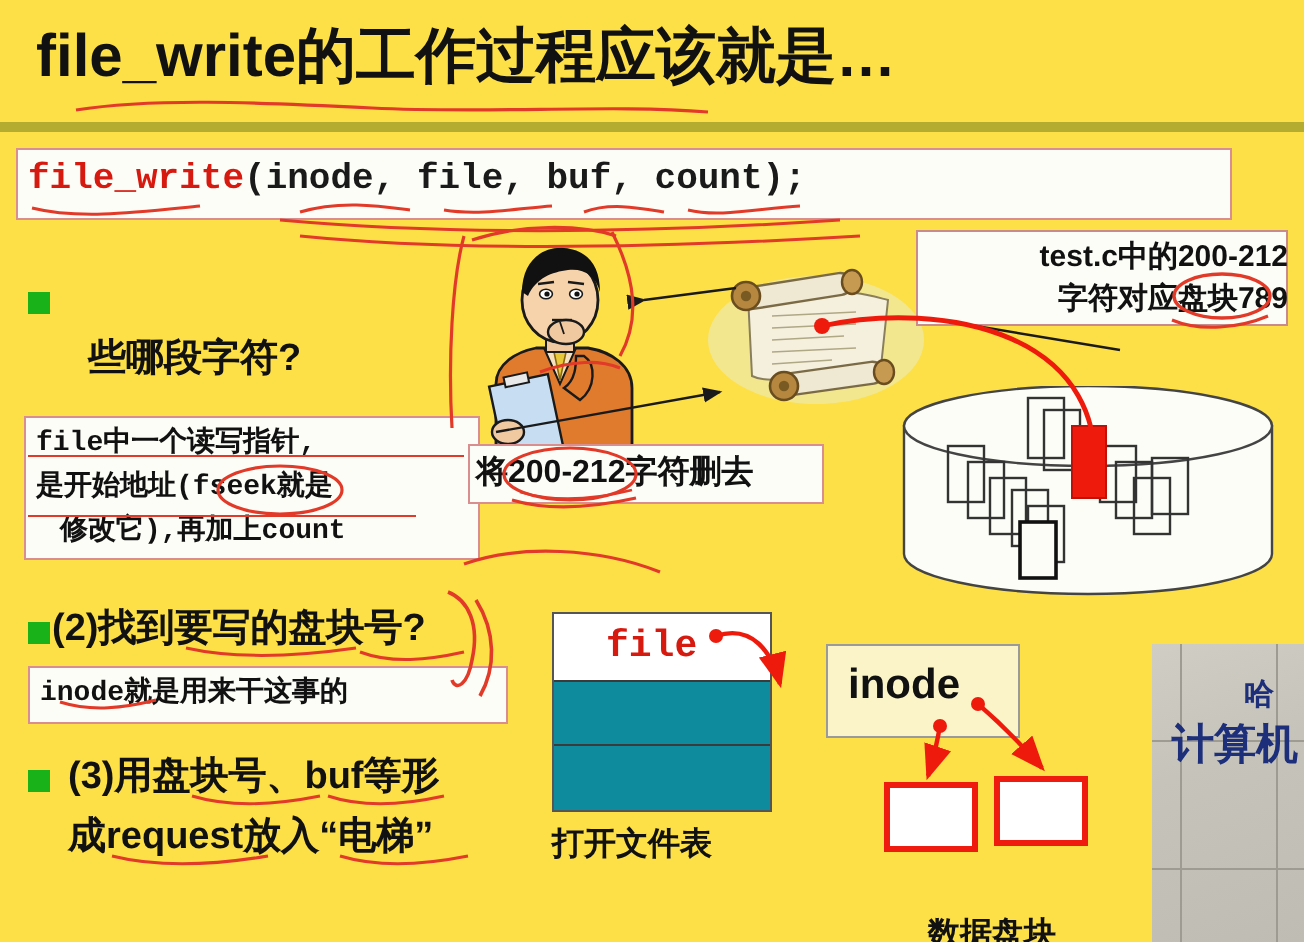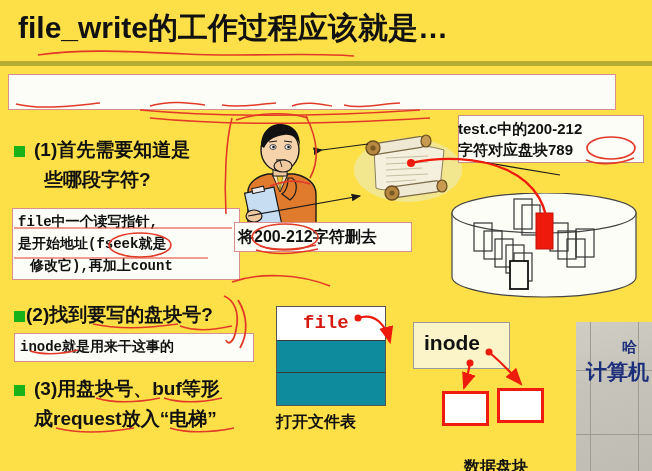--- a/index.html
+++ b/index.html
@@ -109,21 +109,21 @@
     position: absolute;
     border: 1px solid #c98b8b;
     background: #fdfdf7;
     box-sizing: border-box;
   }
   .callout-text {
     position: absolute;
     font-size: 15px;
     font-weight: bold;
     color: #111111;
-    text-align: left;
+    text-align: right;
     line-height: 20px;
     white-space: nowrap;
   }
 
   
   .filetable {
     position: absolute;
     left: 276px;
     top: 306px;
     width: 110px;
@@ -220,23 +220,25 @@
 
 <div id="slide">
 
   <div class="title">file_write的工作过程应该就是…</div>
   <div class="title-rule"></div>
   <svg class="title-scribble" viewBox="0 0 320 12">
     <path d="M2,8 C40,2 90,4 150,7 C210,10 270,5 318,9" stroke="#e23a28" stroke-width="1.6" fill="none"></path>
   </svg>
 
   <div class="codebox"></div>
+  <div class="code-text">
+    <span class="code-red">file_write</span><span>(inode, file, buf, count);</span>
+  </div>
 
   <div class="bullet-marker" style="left:14px; top:146px;"></div>
-  <div class="bullet-text" style="left:34px; top:136px;">(1)首先需要知道是</div>
   <div class="bullet-text" style="left:44px; top:166px;">些哪段字符?</div>
 
   <div class="notebox" style="left:12px; top:208px; width:228px; height:72px;"></div>
   <div class="note-text" style="left:18px; top:212px;">file中一个读写指针,</div>
   <div class="note-text" style="left:18px; top:234px;">是开始地址(fseek就是</div>
   <div class="note-text" style="left:18px; top:256px;margin-left:12px;">修改它),再加上count</div>
 
   <div class="bullet-marker" style="left:14px; top:311px;"></div>
   <div class="bullet-text" style="left:26px; top:301px;">(2)找到要写的盘块号?</div>
 

